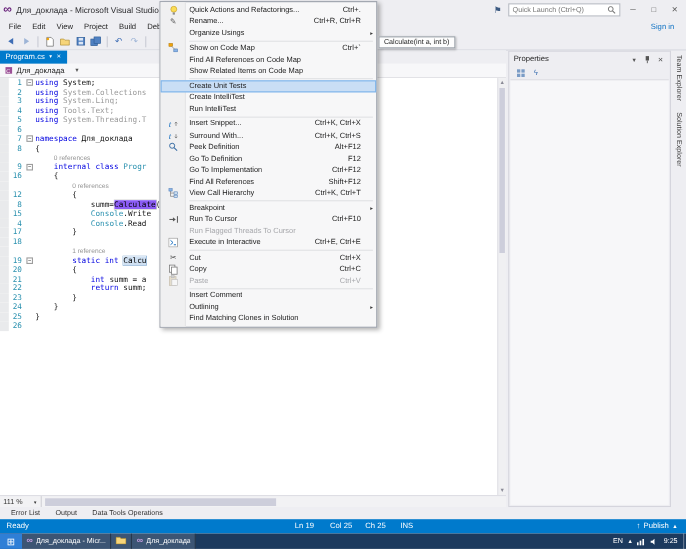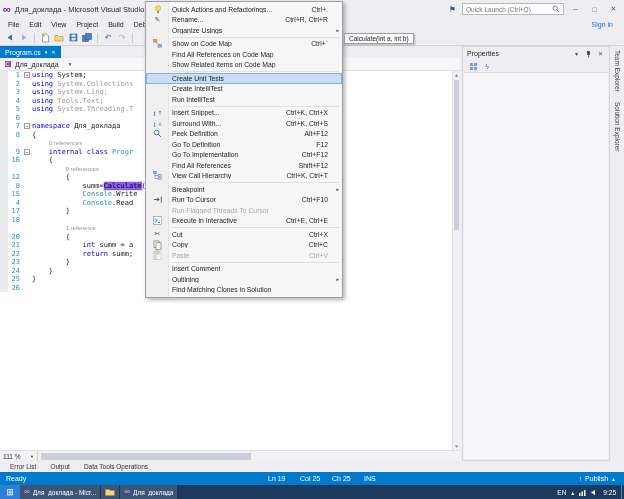--- a/index.html
+++ b/index.html
@@ -323,20 +323,28 @@
             <span class="c-text"></span>
           </div>
           <div class="crow">
             <span class="c-margin"></span>
             <span class="c-num"></span>
             <span class="c-fold"></span>
             <span class="c-text"><span class="lens" style="padding-left: 33.6px;">1 reference</span></span>
           </div>
           <div class="crow">
             <span class="c-margin"></span>
+            <span class="c-num">19</span>
+            <span class="c-fold">
+              <span class="foldbox">−</span>
+            </span>
+            <span class="c-text"><span class="tok kw">        static int </span><span class="tok sel">Calcu</span></span>
+          </div>
+          <div class="crow">
+            <span class="c-margin"></span>
             <span class="c-num">20</span>
             <span class="c-fold"></span>
             <span class="c-text"><span class="tok pl">        {</span></span>
           </div>
           <div class="crow">
             <span class="c-margin"></span>
             <span class="c-num">21</span>
             <span class="c-fold"></span>
             <span class="c-text"><span class="tok kw">            int</span><span class="tok pl"> summ = a</span></span>
           </div>

